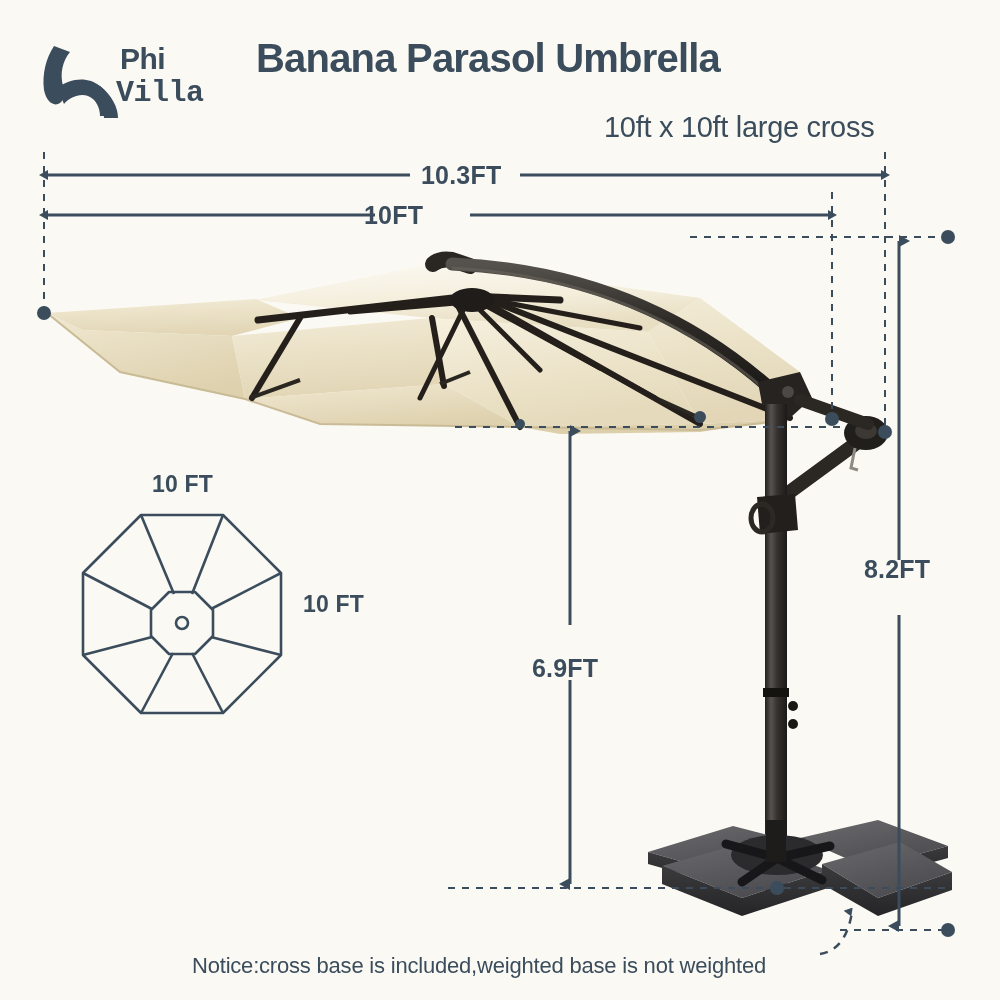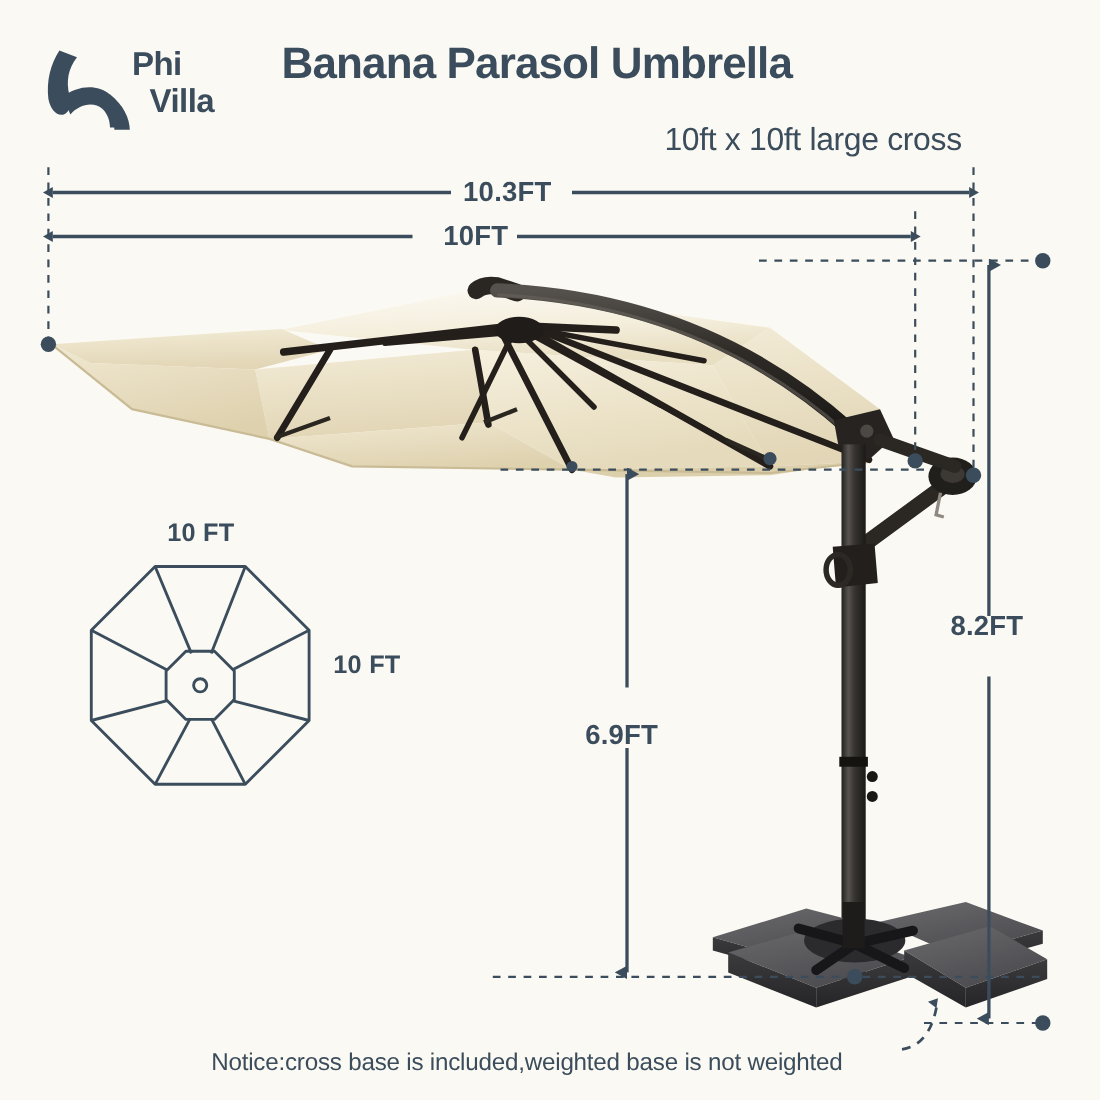--- a/index.html
+++ b/index.html
@@ -29,21 +29,21 @@
     color: #3B4D5C;
     white-space: nowrap;
     line-height: 1;
   }
   #brand-name-1, #brand-name-2 {
     font-weight: bold;
     font-size: 30px;
     letter-spacing: -0.5px;
   }
   #brand-name-1 { left: 120px; top: 44px; }
-  #brand-name-2 { left: 136px; top: 78px; }
+  #brand-name-2 { left: 116px; top: 78px; font-family: Liberation Mono, monospace; }
   #page-title {
     left: 256px;
     top: 38px;
     font-size: 40px;
     font-weight: bold;
     letter-spacing: -0.8px;
   }
   #page-subtitle {
     left: 604px;
     top: 113px;
@@ -51,21 +51,21 @@
     font-weight: normal;
     letter-spacing: -0.3px;
   }
   .dimlabel {
     font-weight: bold;
     font-size: 25px;
     letter-spacing: 0.2px;
     text-align: right;
   }
   #dim-width-outer-label { left: 421px; top: 163px; }
-  #dim-width-inner-label { left: 403px; top: 203px; }
+  #dim-width-inner-label { left: 364px; top: 203px; }
   #dim-height-total-label { left: 864px; top: 557px; }
   #dim-height-canopy-label { left: 532px; top: 656px; }
   #octagon-label-top { left: 152px; top: 473px; font-size: 23px; }
   #octagon-label-side { left: 303px; top: 593px; font-size: 23px; }
   #notice-text {
     left: 192px;
     top: 955px;
     font-size: 22px;
     font-weight: normal;
     letter-spacing: -0.2px;

